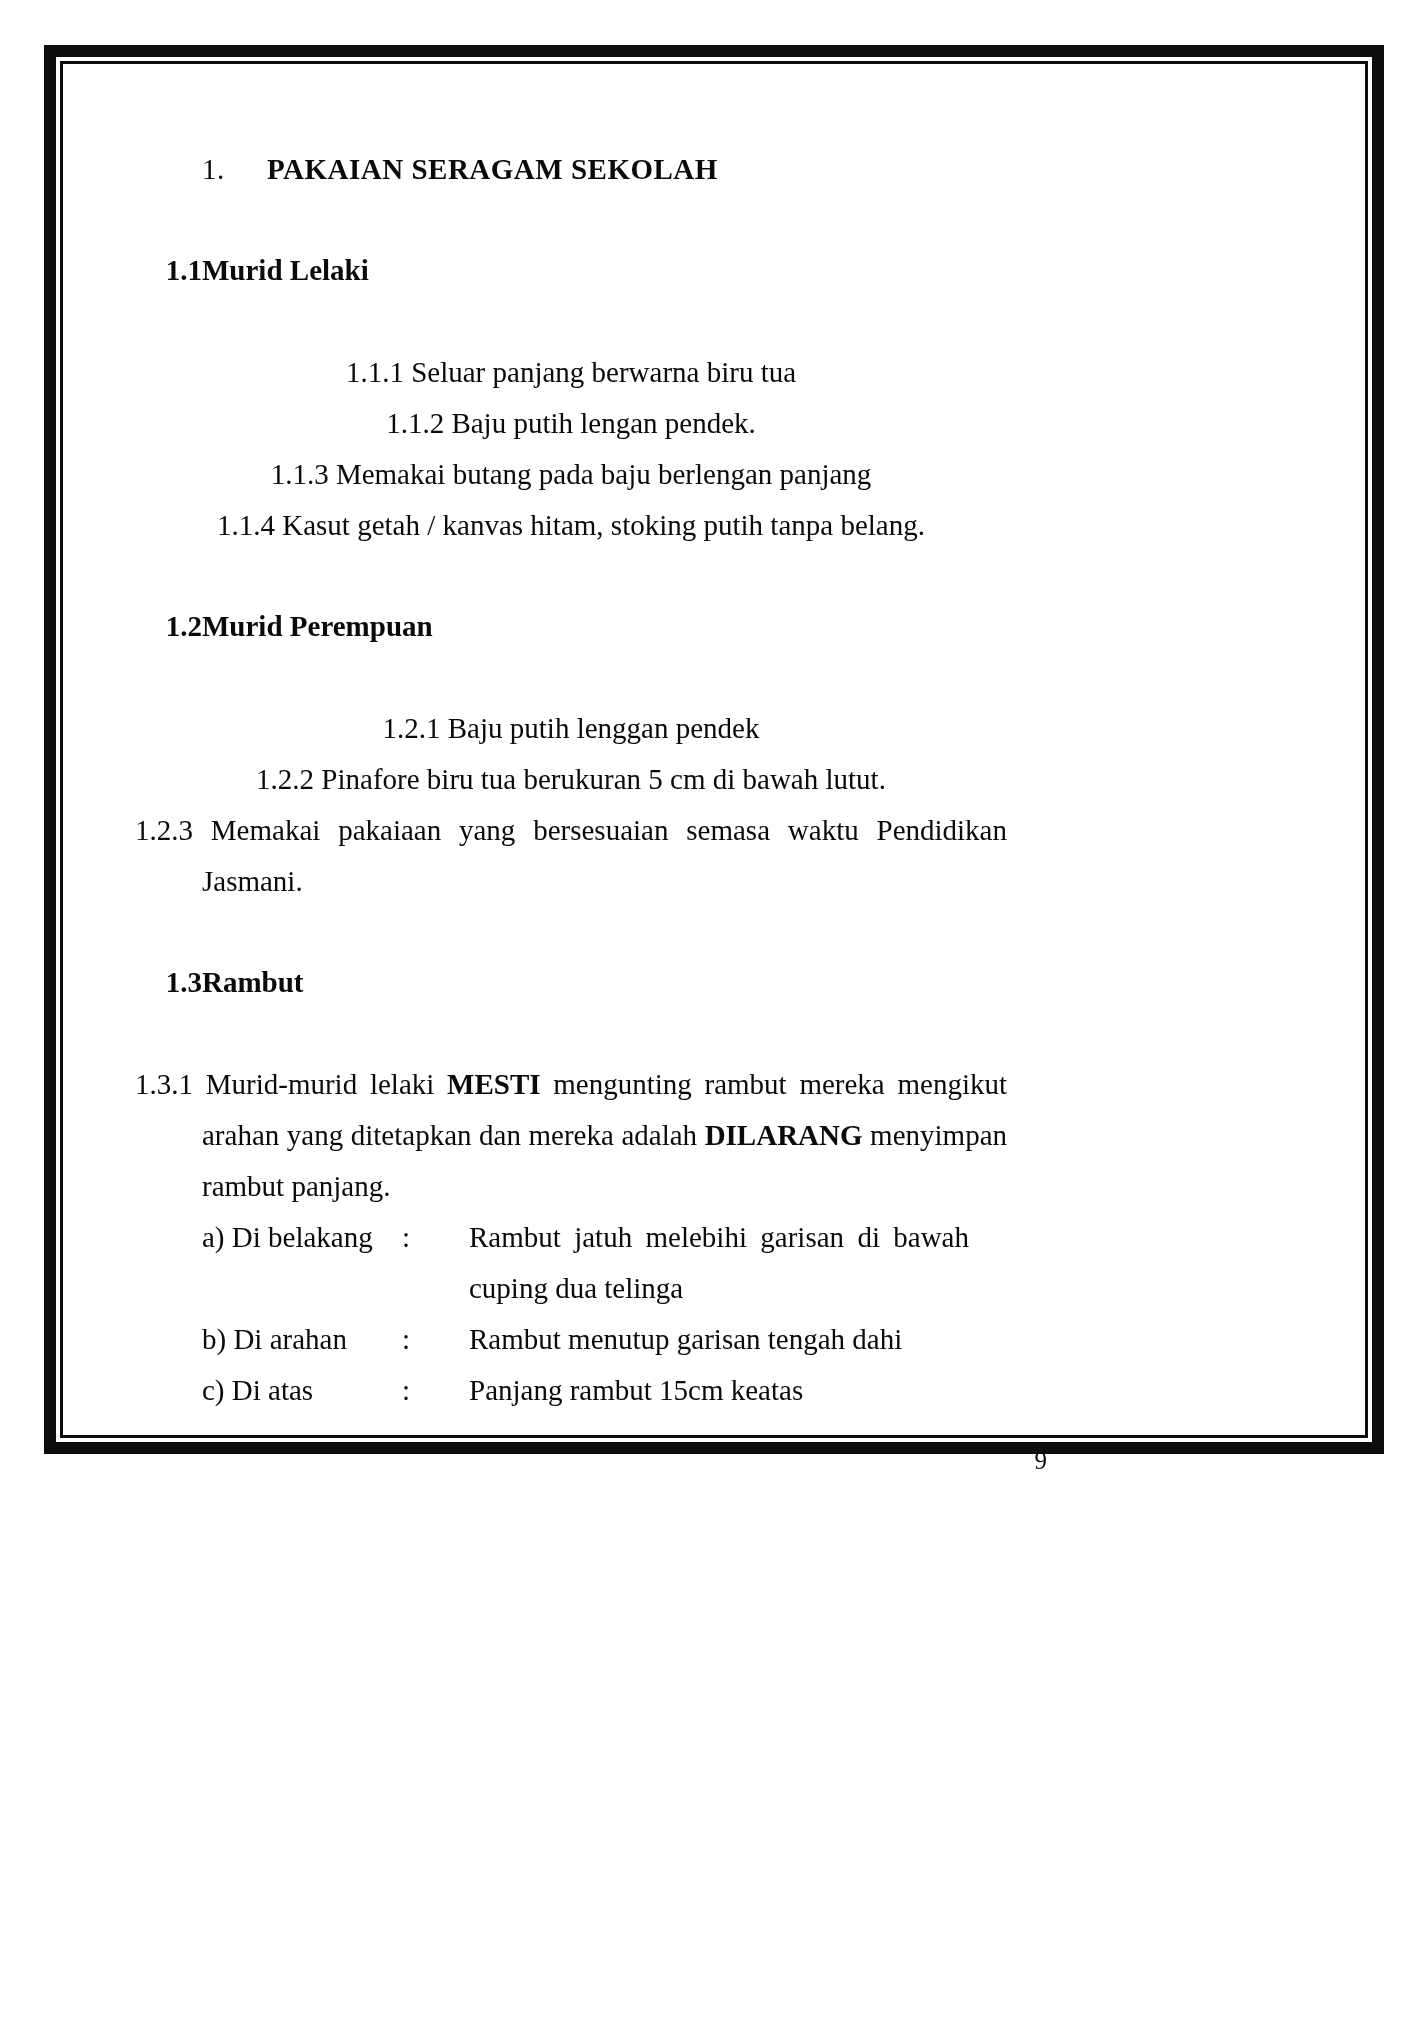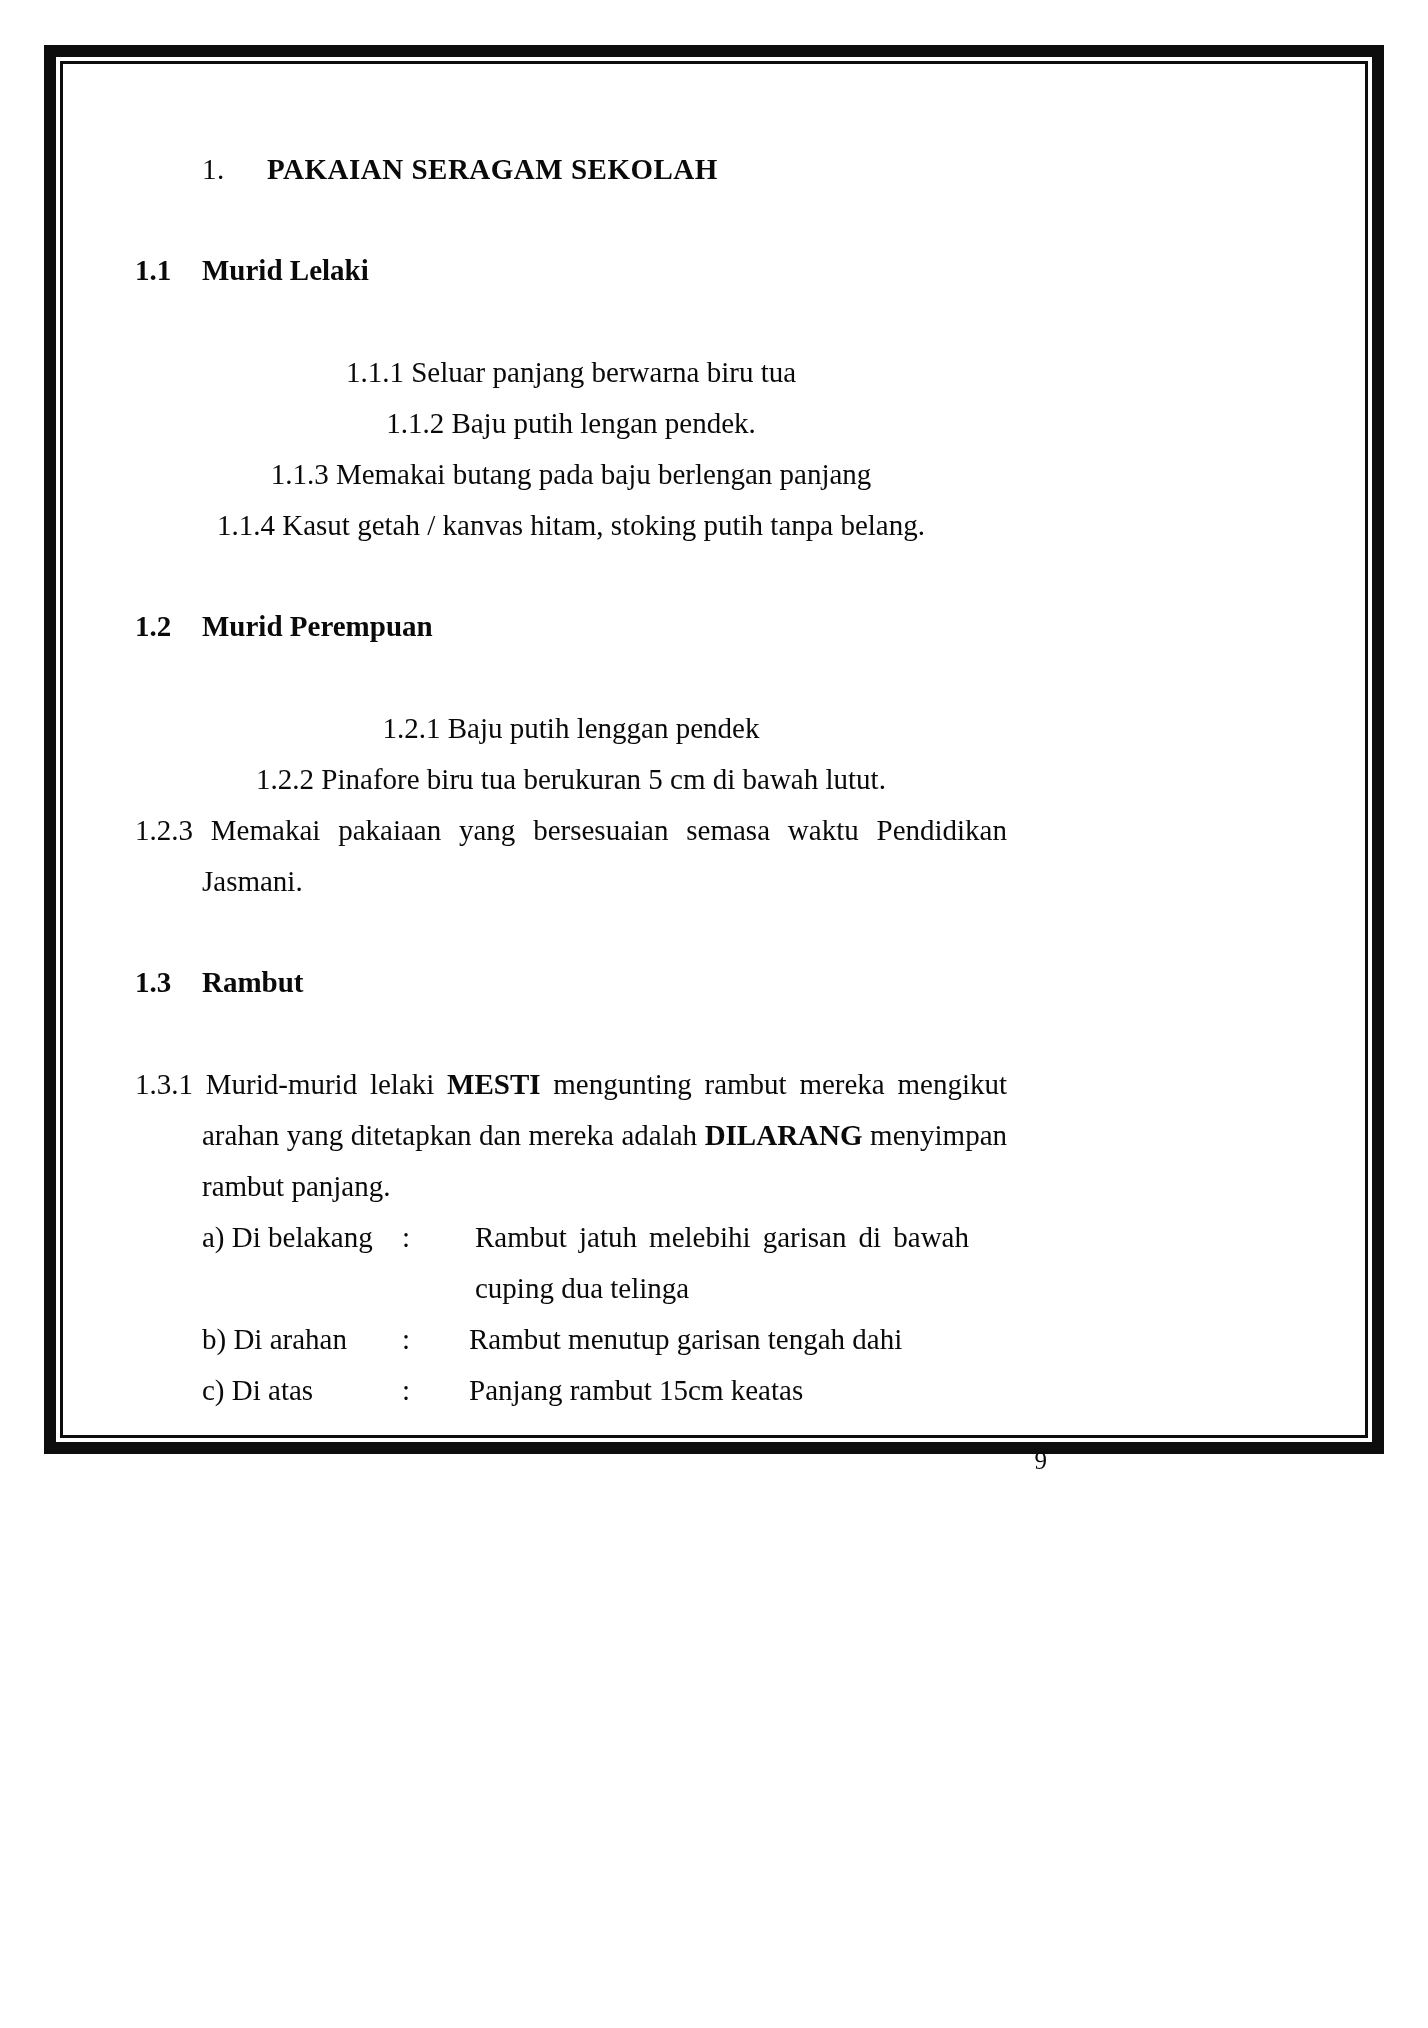--- a/index.html
+++ b/index.html
@@ -40,40 +40,40 @@
     display: inline-block;
     width: 65px;
     font-weight: normal;
   }
   .title .title-text { font-weight: bold; }
   .sec-heading {
     display: flex;
     margin-top: 50px;
     font-weight: bold;
   }
-  .sec-heading .num { width: 67px; flex-shrink: 0; }
+  .sec-heading .num { width: 67px; flex-shrink: 0; text-align: right; }
   .items { margin-top: 51px; }
   .item { text-align: center; }
   .item-hang {
     padding-left: 67px;
     text-indent: -67px;
     text-align: justify;
   }
   .item-hang-left {
     padding-left: 67px;
     text-indent: -67px;
     text-align: left;
   }
   b.inline-strong { font-weight: bold; }
   .sub-row {
     display: grid;
     grid-template-columns: 200px 67px 500px;
     margin-left: 67px;
   }
-  .sub-desc-justify { text-align: justify; margin-left: 6px; }
+  .sub-desc-justify { text-align: justify; }
   .page-num {
     width: 944px;
     padding-right: 32px;
     margin-top: 30px;
     text-align: right;
     font-size: 25px;
     line-height: 30px;
   }
 </style>
 </head>

